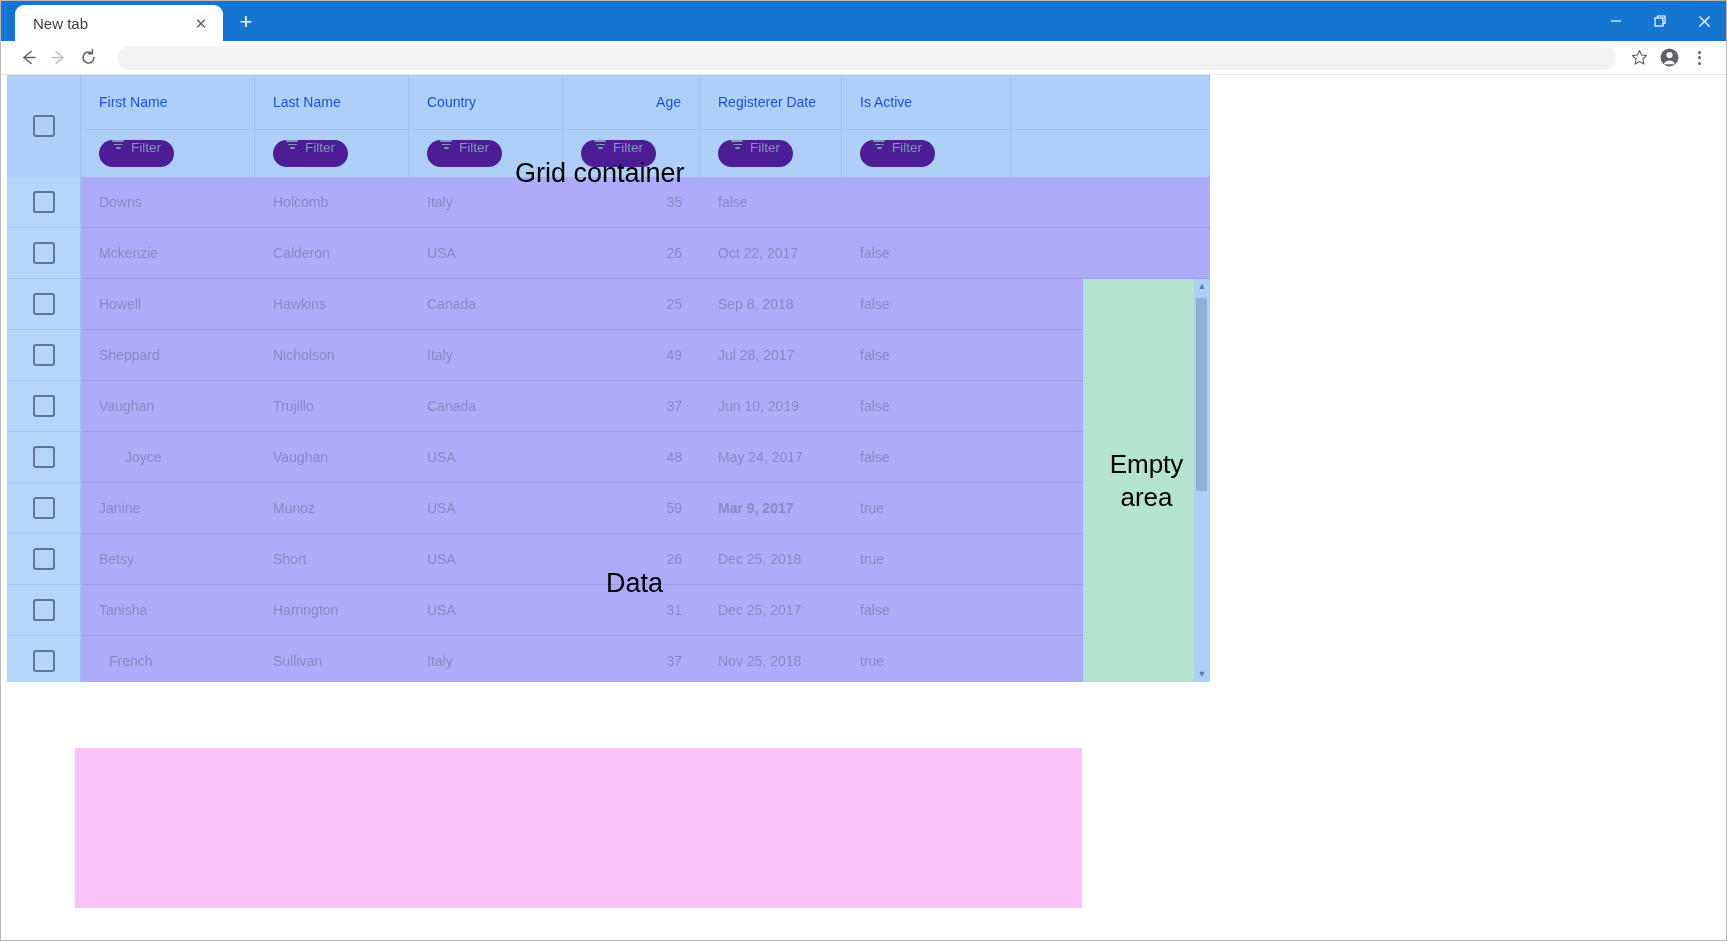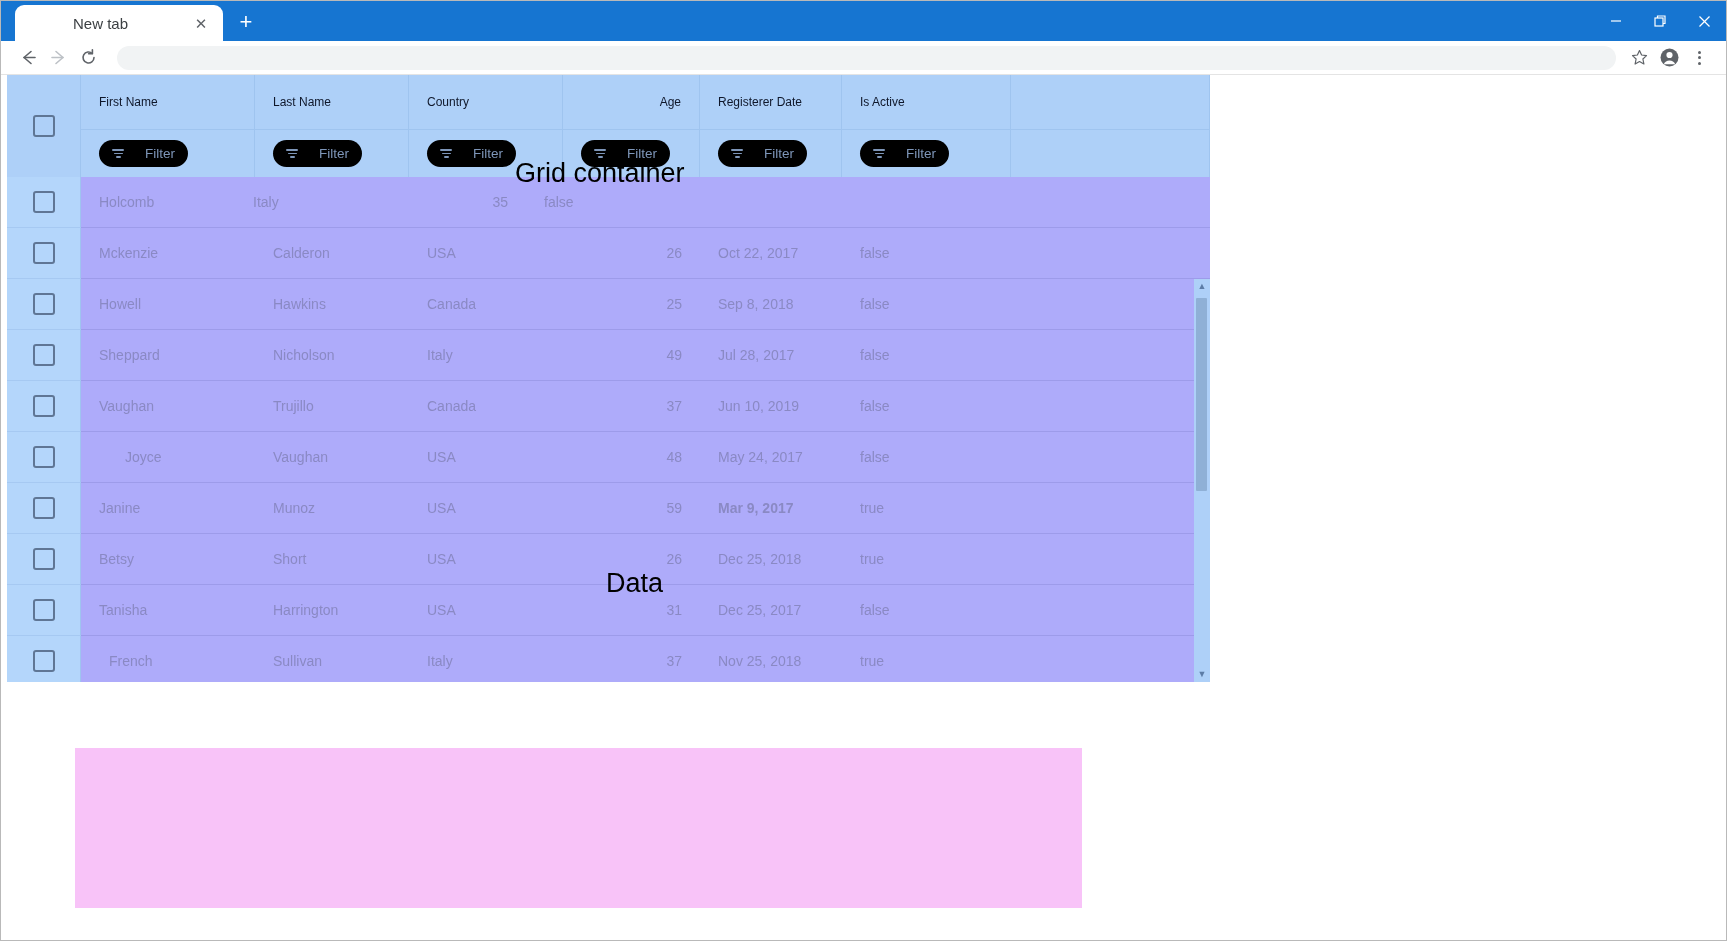--- a/index.html
+++ b/index.html
@@ -27,21 +27,21 @@
     margin-left: 14px;
     width: 208px; height: 36px;
     background: #ffffff;
     border-radius: 9px 9px 0 0;
     display: flex; align-items: center;
     padding: 0 12px 0 18px;
   }
   .tab-title {
     flex: 1;
     font-size: 15px; color: #3c4043;
-    white-space: nowrap; overflow: hidden; margin-left: 40px;
+    white-space: nowrap; overflow: hidden;
   }
   .tab-close {
     width: 20px; height: 20px;
     display: flex; align-items: center; justify-content: center;
     font-size: 15px; color: #5f6368; line-height: 1;
   }
   .newtab-btn {
     width: 34px; height: 34px;
     margin-left: 6px; margin-bottom: 2px;
     display: flex; align-items: center; justify-content: center;
@@ -124,36 +124,36 @@
     flex: 1;
     display: flex; flex-direction: column;
   }
   .head-titles { height: 54px; display: flex; }
   .head-filters { height: 48px; display: flex; border-top: 1px solid #9fc4ef; }
 
   .hcell {
     display: flex; align-items: center;
     padding: 0 18px;
     border-right: 1px solid #9fc4ef;
-    font-size: 12px;
-    color: #0f172a;
+    font-size: 14px;
+    color: #1d4ed8;
     white-space: nowrap;
     overflow: hidden;
   }
   .hcell.num { justify-content: flex-end; }
   .fcell {
     display: flex; align-items: center;
     padding: 0 18px;
     border-right: 1px solid #9fc4ef;
   }
   .filter-chip {
-    display: inline-flex; align-items: center; gap: 21px;
+    display: inline-flex; align-items: flex-start; gap: 7px;
     height: 27px; padding: 0 13px;
     border-radius: 14px;
-    background: #000000;
+    background: #4c1d95;
     color: #7e96b9;
     font-size: 13.5px;
   }
   .filter-ico { display: inline-flex; flex-direction: column; gap: 2px; width: 12px; }
   .filter-ico i { display:block; height: 1.6px; background: #7e96b9; border-radius: 1px; }
   .filter-ico i:nth-child(1){ width: 12px; }
   .filter-ico i:nth-child(2){ width: 9px; margin-left:1.5px; }
   .filter-ico i:nth-child(3){ width: 5px; margin-left:3.5px; }
 
   
@@ -404,20 +404,21 @@
           </div>
         </div>
 
         <div class="grid-body">
           <div class="rows-wrap" id="rows-wrap">
               <div class="row">
                 <div class="row-check">
                   <span class="chk"></span>
                 </div>
                 <div class="row-cells">
+                  <div class="cell" style="width: 174px;">Downs</div>
                   <div class="cell" style="width: 154px;">Holcomb</div>
                   <div class="cell" style="width: 154px;">Italy</div>
                   <div class="cell num" style="width: 137px;">35</div>
                   <div class="cell" style="width: 169px;">false</div>
                   <div class="cell" style="flex: 1 1 0%;"></div>
                 </div>
               </div>
               <div class="row">
                 <div class="row-check">
                   <span class="chk"></span>
@@ -539,20 +540,26 @@
                   <div class="cell" style="width: 154px;">Sullivan</div>
                   <div class="cell" style="width: 154px;">Italy</div>
                   <div class="cell num" style="width: 137px;">37</div>
                   <div class="cell" style="width: 142px;">Nov 25, 2018</div>
                   <div class="cell" style="width: 169px;">true</div>
                   <div class="cell" style="flex: 1 1 0%;"></div>
                 </div>
               </div>
             </div>
 
+          <div class="empty-area">
+            <div>
+              <div>Empty</div>
+              <div>area</div>
+            </div>
+          </div>
 
           <div class="vscroll">
             <span class="arrow">▲</span>
             <div class="track">
               <div class="thumb"></div>
             </div>
             <span class="arrow bottom">▼</span>
           </div>
         </div>
 

